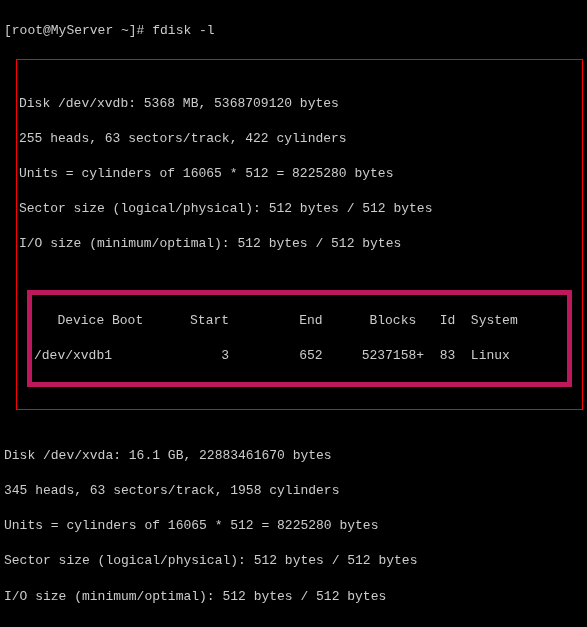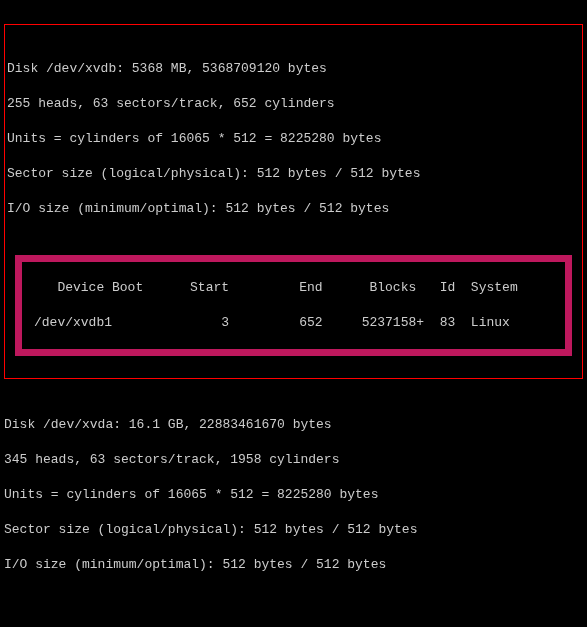--- a/index.html
+++ b/index.html
@@ -11,37 +11,38 @@
       margin: 0;
       padding: 4px;
       width: 587px;
       box-sizing: border-box;
     }
     .terminal {
       white-space: pre;
     }
     .highlight-box1 {
       border: 1px solid #ff0000;
-      margin: 2px 0 2px 0;
+      margin: 2px 0 2px 12px;
       padding: 0 2px;
     }
     .highlight-box2 {
-      border: 7px solid #be185d;
+      border: 5px solid #be185d;
       margin: 2px 8px 4px 8px;
-      padding: 0 12px;
+      padding: 0 2px;
     }
   </style>
 </head>
 <body>
 
 <div class="terminal">
+<div>[root@MyServer ~]# fdisk -l</div>
 <div class="highlight-box1">
 <div></div>
 <div>Disk /dev/xvdb: 5368 MB, 5368709120 bytes</div>
-<div>255 heads, 63 sectors/track, 652 cylinders</div>
+<div>255 heads, 63 sectors/track, 422 cylinders</div>
 <div>Units = cylinders of 16065 * 512 = 8225280 bytes</div>
 <div>Sector size (logical/physical): 512 bytes / 512 bytes</div>
 <div>I/O size (minimum/optimal): 512 bytes / 512 bytes</div>
 <div></div>
 <div class="highlight-box2">
 <div>   Device Boot      Start         End      Blocks   Id  System</div>
 <div>/dev/xvdb1              3         652     5237158+  83  Linux</div>
 </div>
 </div>
 <div></div>

